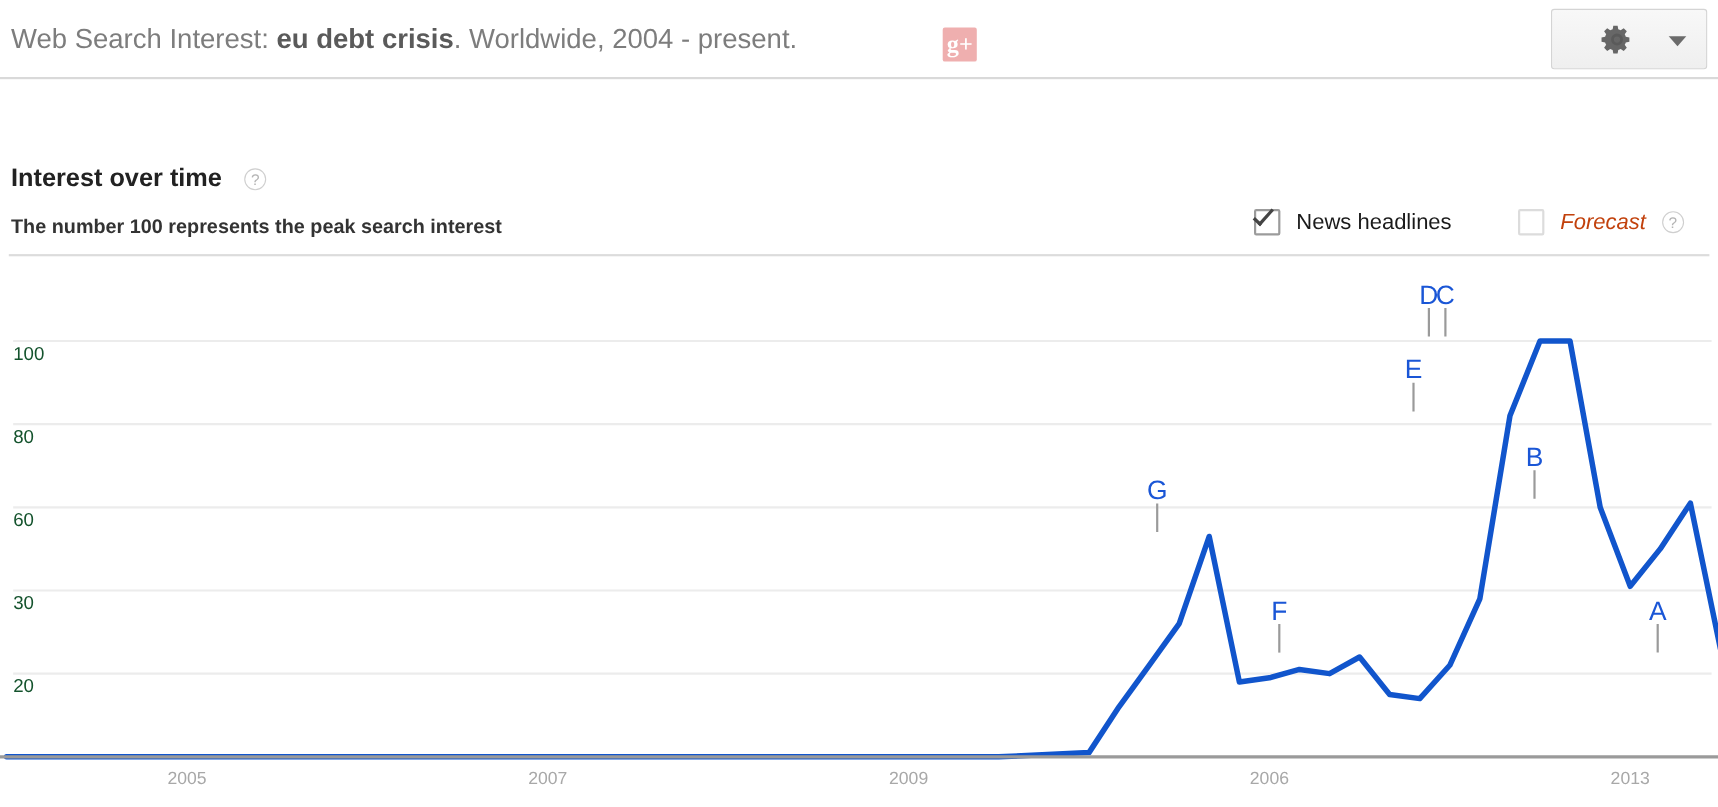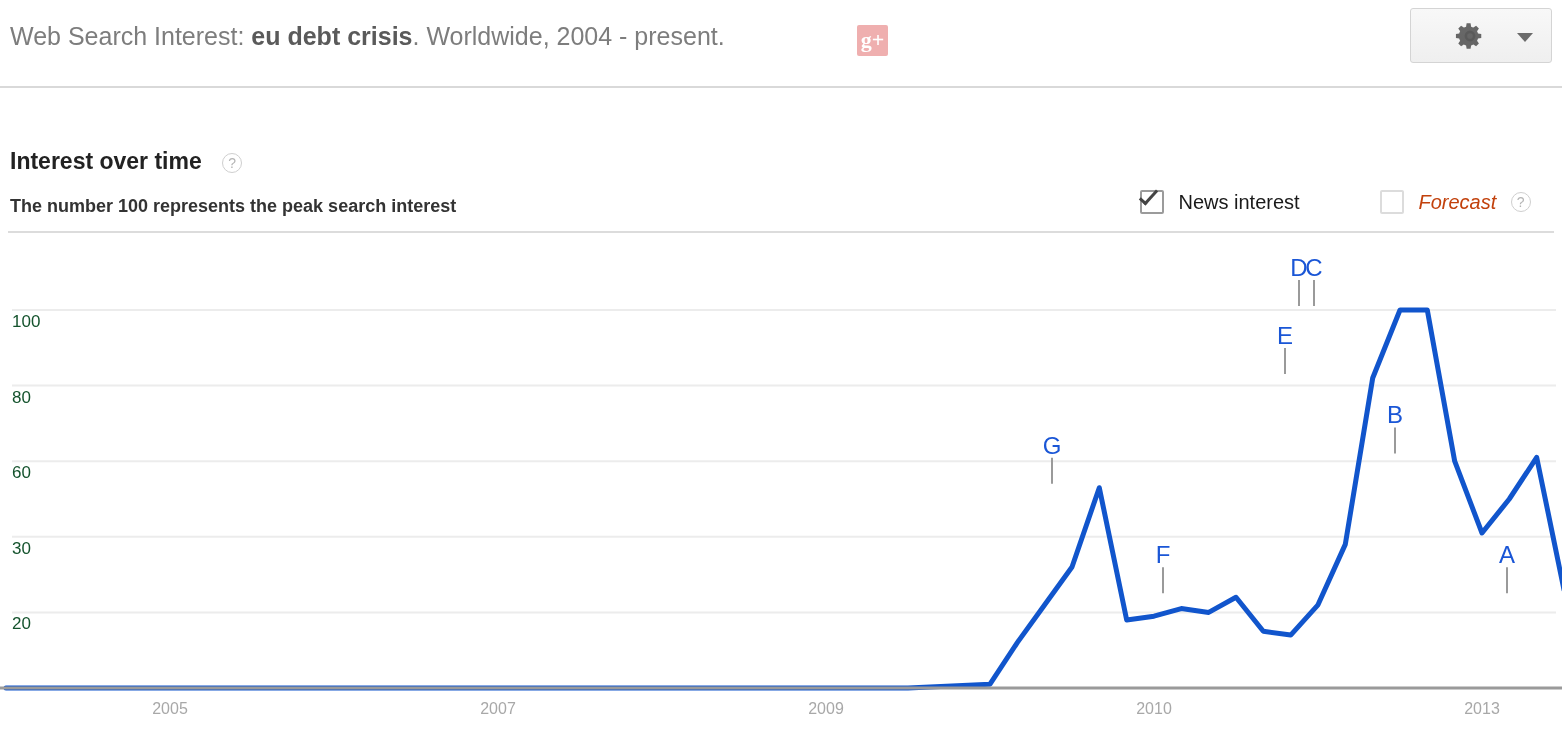--- a/index.html
+++ b/index.html
@@ -6,21 +6,21 @@
   html, body {
     margin: 0; padding: 0;
     width: 1562px; height: 734px;
     background: #ffffff;
     font-family: "Liberation Sans", sans-serif;
     overflow: hidden;
   }
 
   
   #topbar {
-    position: absolute; left: 0; top: 0; width: 1562px; height: 88px;
+    position: absolute; left: 0; top: 0; width: 1562px; height: 72px;
     border-bottom: 2px solid #d9d9d9;
   }
   #page-title {
     position: absolute; left: 10px; top: 22px;
     font-size: 25px; color: #7d7d7d; font-weight: 400;
     white-space: nowrap; letter-spacing: 0px;
   }
   #page-title .kw { color: #5a5a5a; font-weight: bold; }
   #gplus-share {
     position: absolute; left: 857px; top: 25px;
@@ -128,21 +128,21 @@
 <div id="section-title">
   <span>Interest over time</span>
   <span class="help-icon" style="margin-left:14px;">?</span>
 </div>
 
 <div id="section-sub">The number 100 represents the peak search interest</div>
 
 <div id="controls">
   <div class="ctrl" style="left:0px;">
     <span class="cbox"><i class="tick"></i></span>
-    <span class="ctrl-label">News interest</span>
+    <span class="ctrl-label">News headlines</span>
   </div>
   <div class="ctrl" style="left:240px;">
     <span class="cbox off"></span>
     <span class="ctrl-label dim">Forecast</span>
     <span class="help-icon" style="margin-left:10px;">?</span>
   </div>
 </div>
 
 <div id="header-rule"></div>
 
@@ -181,15 +181,15 @@
       <div class="ylabel" style="top: 292.8px;">30</div>
       <div class="ylabel" style="top: 217.2px;">60</div>
       <div class="ylabel" style="top: 141.6px;">80</div>
       <div class="ylabel" style="top: 66px;">100</div>
     </div>
 </div>
 <div id="xlabels">
     <div class="xlabel" style="left: 125px;">2005</div>
     <div class="xlabel" style="left: 453px;">2007</div>
     <div class="xlabel" style="left: 781px;">2009</div>
-    <div class="xlabel" style="left: 1109px;">2010</div>
+    <div class="xlabel" style="left: 1109px;">2006</div>
     <div class="xlabel" style="left: 1437px;">2013</div>
   </div>
 
 </body></html>

